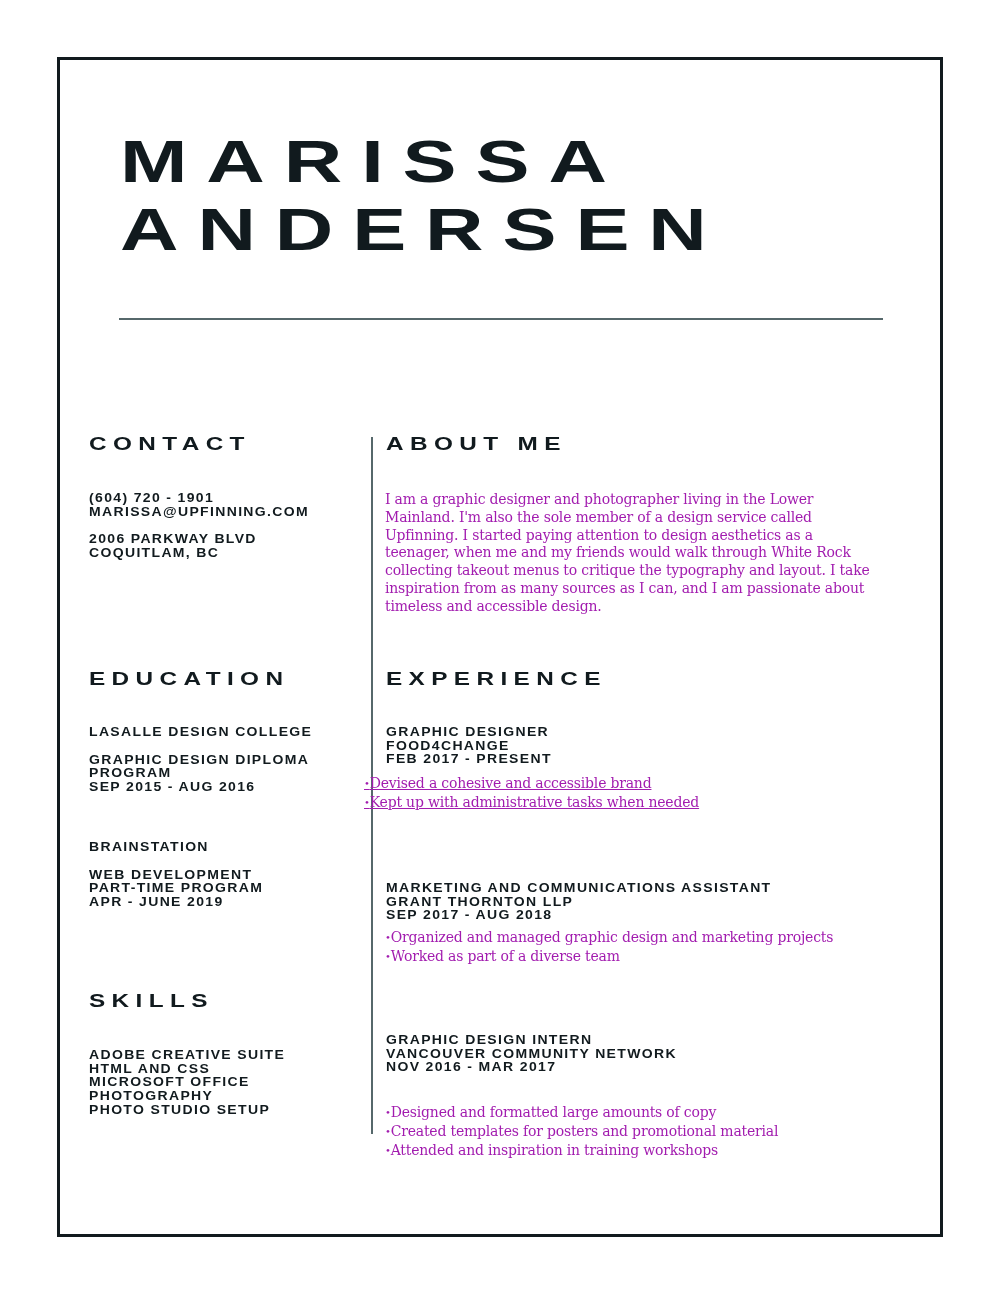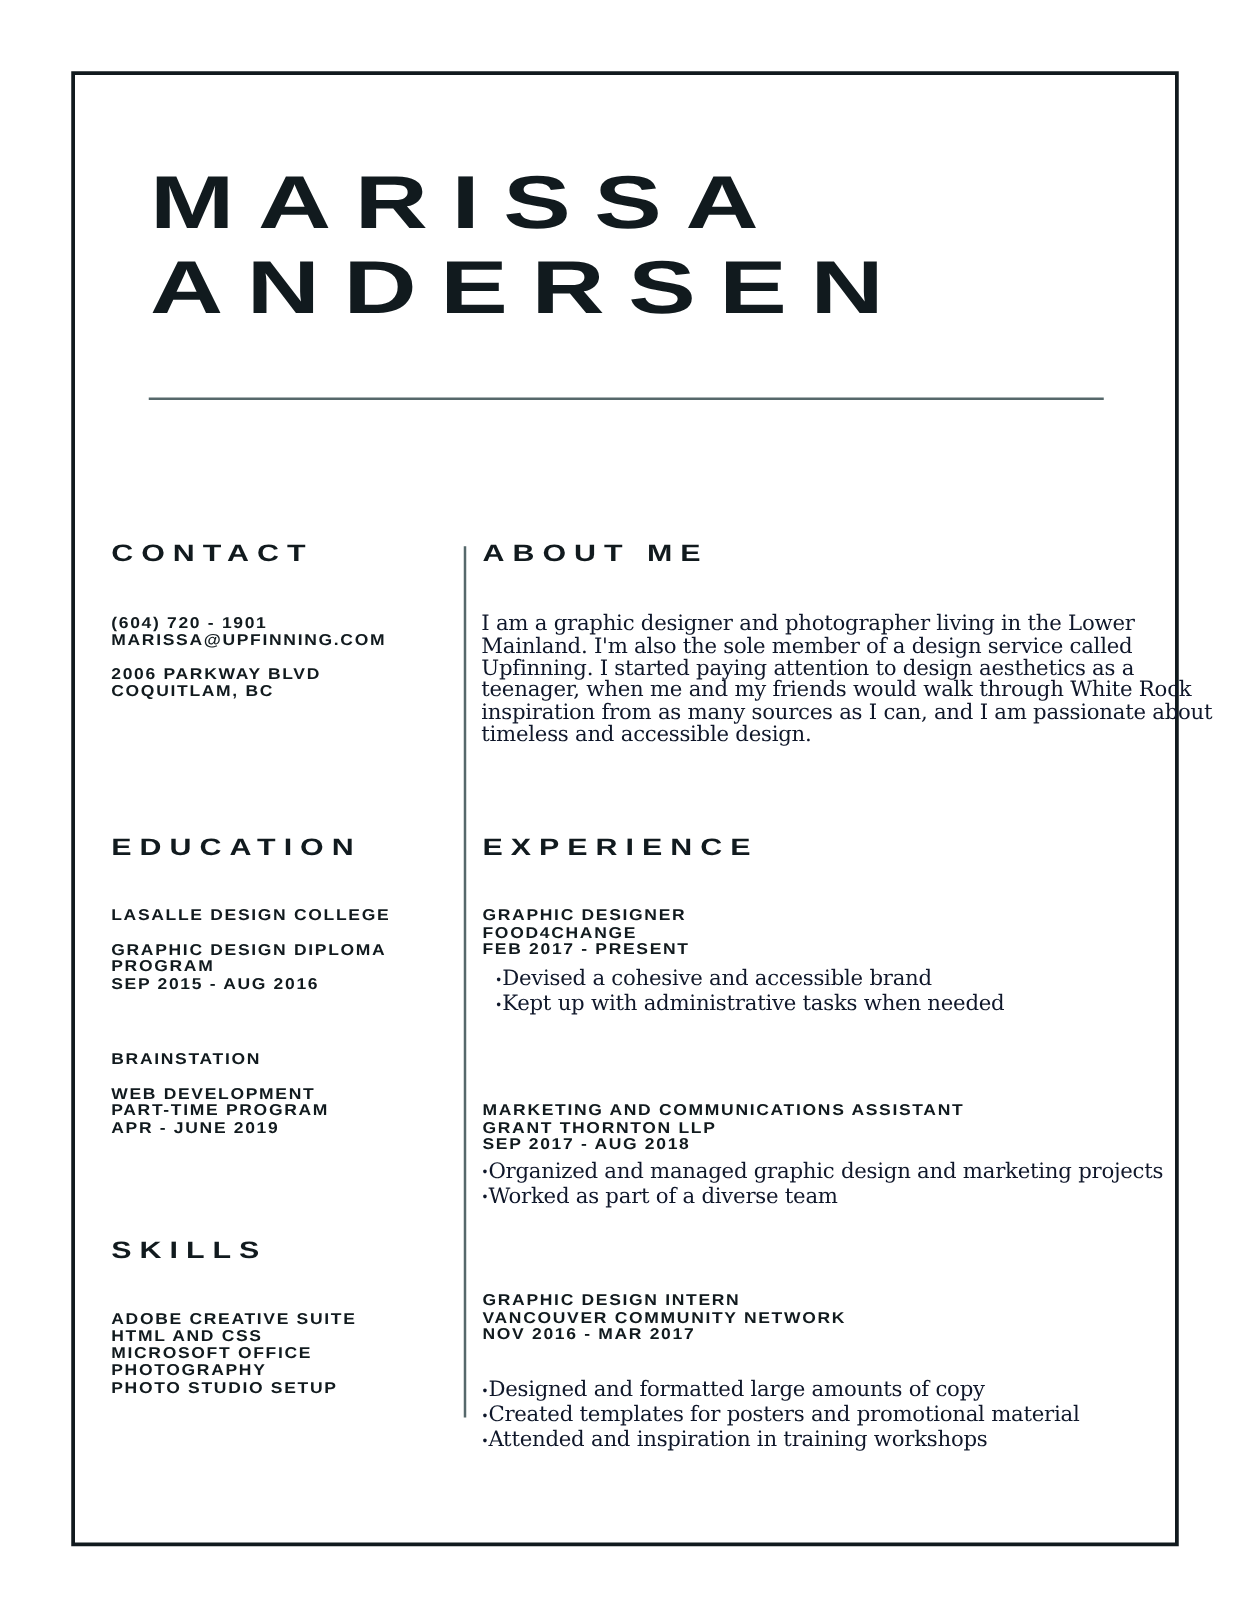--- a/index.html
+++ b/index.html
@@ -25,22 +25,22 @@
     position: absolute; font-family: "Liberation Sans", sans-serif; font-weight: 700;
     color: #111a1e; font-size: 19px; letter-spacing: 5px; white-space: nowrap;
     transform: scaleX(1.28); transform-origin: left top;
   }
   .caps {
     position: absolute; font-family: "Liberation Sans", sans-serif; font-weight: 700;
     color: #111a1e; font-size: 12.5px; line-height: 13.7px; letter-spacing: 1.2px;
     white-space: nowrap; transform: scaleX(1.12); transform-origin: left top;
   }
   .serif {
-    position: absolute; font-family: "DejaVu Serif", serif; color: #0f172a;
-    font-size: 17px; line-height: 17.8px; letter-spacing: -0.2px;
+    position: absolute; font-family: "DejaVu Serif", serif; color: #a21caf;
+    font-size: 14px; line-height: 17.8px; letter-spacing: -0.2px;
   }
   .bullets { list-style: none; margin: 0; padding: 0; }
   .bullets li { white-space: nowrap; }
   .bullets li::before { content: "\2022 "; font-size: 10px; position: relative; top: -1px; }
 </style>
 </head>
 <body>
 
 <div class="frame"></div>
 
@@ -60,20 +60,21 @@
   <div>2006 PARKWAY BLVD</div>
   <div>COQUITLAM, BC</div>
 </div>
 
 <div class="h" style="left:386px; top:433px;">ABOUT ME</div>
 <div class="serif" style="left:385px; top:491px;">
   <div>I am a graphic designer and photographer living in the Lower</div>
   <div>Mainland. I'm also the sole member of a design service called</div>
   <div>Upfinning. I started paying attention to design aesthetics as a</div>
   <div>teenager, when me and my friends would walk through White Rock</div>
+  <div>collecting takeout menus to critique the typography and layout. I take</div>
   <div>inspiration from as many sources as I can, and I am passionate about</div>
   <div>timeless and accessible design.</div>
 </div>
 
 <div class="h" style="left:89px; top:668px;">EDUCATION</div>
 <div class="caps" style="left:89px; top:726px;">
   <div>LASALLE DESIGN COLLEGE</div>
   <div style="height:14px"></div>
   <div>GRAPHIC DESIGN DIPLOMA</div>
   <div>PROGRAM</div>
@@ -96,21 +97,21 @@
   <div>PHOTO STUDIO SETUP</div>
 </div>
 
 <div class="h" style="left:386px; top:668px;">EXPERIENCE</div>
 
 <div class="caps" style="left:386px; top:726px;">
   <div>GRAPHIC DESIGNER</div>
   <div>FOOD4CHANGE</div>
   <div>FEB 2017 - PRESENT</div>
 </div>
-<ul class="serif bullets" style="left:396px; top:775px;">
+<ul class="serif bullets" style="left:364px; top:775px;text-decoration:underline;">
   <li>Devised a cohesive and accessible brand</li>
   <li>Kept up with administrative tasks when needed</li>
 </ul>
 
 <div class="caps" style="left:386px; top:882px;">
   <div>MARKETING AND COMMUNICATIONS ASSISTANT</div>
   <div>GRANT THORNTON LLP</div>
   <div>SEP 2017 - AUG 2018</div>
 </div>
 <ul class="serif bullets" style="left:385px; top:929px;">

